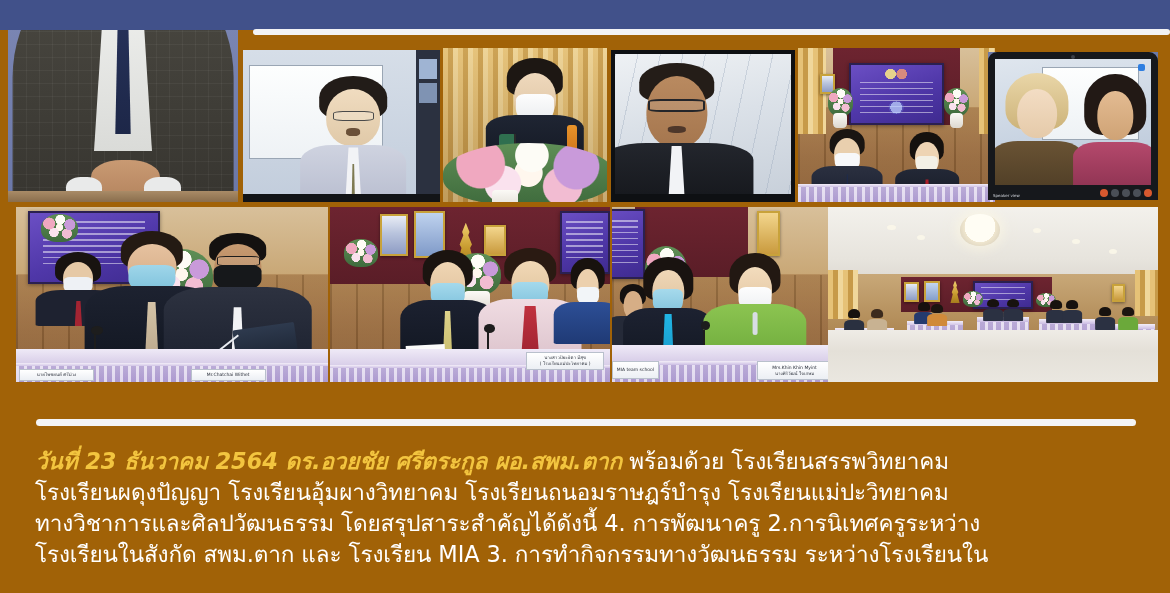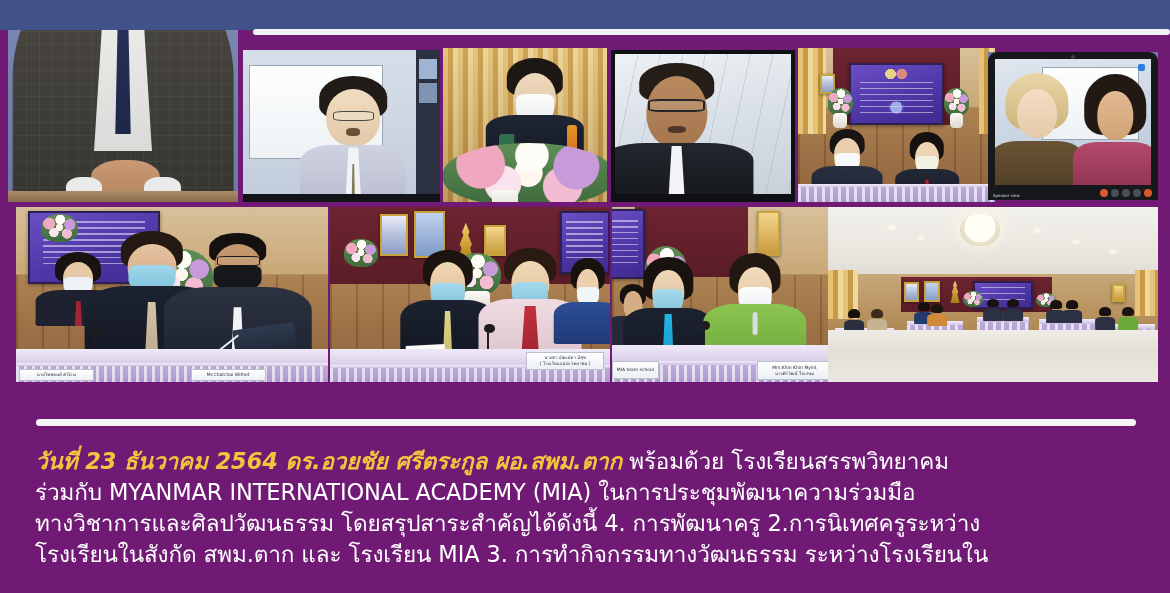--- a/index.html
+++ b/index.html
@@ -13,21 +13,21 @@
   body {
     background: #41518a;
     font-family: "DejaVu Sans", "Liberation Sans", sans-serif;
     position: relative;
   }
 
   #poster {
     position: relative;
     width: 1170px;
     height: 593px;
-    background: #701a75;
+    background: #a16207;
     overflow: hidden;
   }
 
   
   .header-band {
     position: absolute;
     left: 0; top: 0;
     width: 1170px;
     height: 30px;
     background: #41518a;
@@ -747,18 +747,18 @@
   </div>
 
   <div class="header-band"></div>
   <div class="header-title">พร้อมประกาศจัดตั้ง The Burmese language Learning Center</div>
   <div class="divider-top"></div>
 
   <div class="divider-bottom"></div>
 
   <div class="body-text">
     <p><span class="hl">วันที่ 23 ธันวาคม 2564 ดร.อวยชัย ศรีตระกูล ผอ.สพม.ตาก</span><span> พร้อมด้วย โรงเรียนสรรพวิทยาคม</span></p>
-    <p>ร่วมกับ MYANMAR INTERNATIONAL ACADEMY (MIA) ในการประชุมพัฒนาความร่วมมือ</p>
+    <p>โรงเรียนผดุงปัญญา โรงเรียนอุ้มผางวิทยาคม โรงเรียนถนอมราษฎร์บำรุง โรงเรียนแม่ปะวิทยาคม</p>
     <p>ทางวิชาการและศิลปวัฒนธรรม   โดยสรุปสาระสำคัญได้ดังนี้ 4. การพัฒนาครู 2.การนิเทศครูระหว่าง</p>
     <p>โรงเรียนในสังกัด สพม.ตาก และ โรงเรียน MIA 3. การทำกิจกรรมทางวัฒนธรรม ระหว่างโรงเรียนใน</p>
   </div>
 
 </div>
 
 </body></html>

